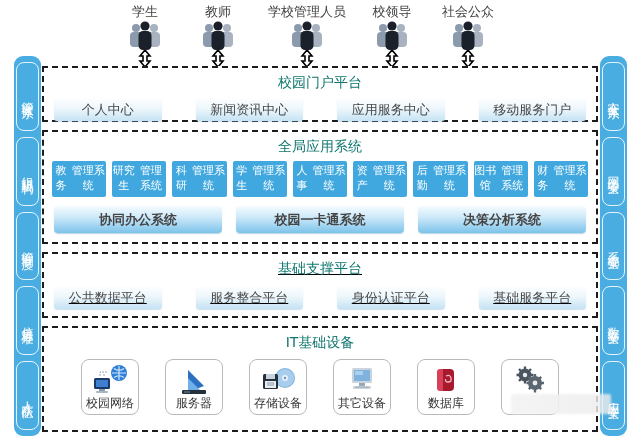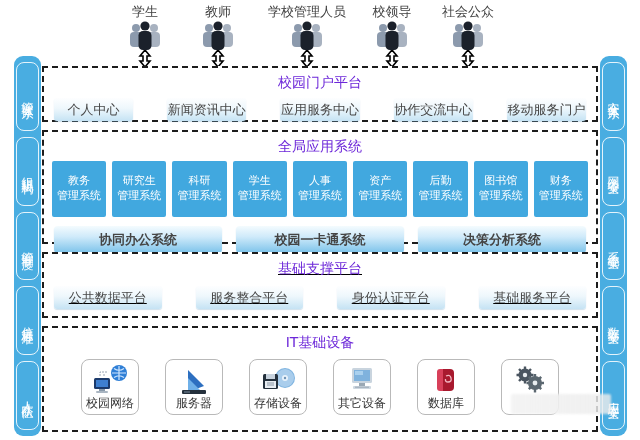--- a/index.html
+++ b/index.html
@@ -19,33 +19,33 @@
   .vbar-seg{flex:1;margin:3px 2px;border:1px solid rgba(255,255,255,.85);border-radius:8px;
             display:flex;align-items:center;justify-content:center;
             writing-mode:vertical-rl;text-orientation:upright;
             color:#fff;font-size:12px;letter-spacing:2px;line-height:1;}
   #left-bar{left:14px;}
   #right-bar{right:13px;}
 
   
   .section{position:absolute;left:42px;width:556px;border:2px dashed #1c1c1c;
            box-sizing:border-box;background:#fff;}
-  .sec-title{text-align:center;color:#6d28d9;font-size:14px;margin-top:6px;white-space:nowrap;}
+  .sec-title{text-align:center;color:#0f766e;font-size:14px;margin-top:6px;white-space:nowrap;}
 
   
   .btn-row{display:flex;gap:34px;padding:6px 10px 0 10px;}
   .lite-btn{flex:1;height:23px;border-radius:3px;text-align:center;line-height:23px;
             font-size:13px;color:#474747;white-space:nowrap;overflow:hidden;
             background:linear-gradient(to bottom,#fdfeff 0%,#eef7fc 45%,#c5e3f4 100%);
             box-shadow:0 1px 1px rgba(120,170,200,.35);}
 
   
   .sys-row{display:flex;gap:6px;padding:5px 8px 0 8px;}
-  .sys-box{flex:1;height:56px;border-radius:2px;background:#41a8df;color:#fff;
-           display:flex;flex-direction:column;align-items:center;justify-content:center;
+  .sys-box{flex:1;height:36px;border-radius:2px;background:#41a8df;color:#fff;
+           display:flex;flex-direction:row;align-items:center;justify-content:center;
            font-size:11px;line-height:1.35;text-align:center;}
 
   
   .wide-row{display:flex;gap:14px;padding:9px 10px 0 10px;font-weight:bold;}
   .wide-btn{flex:1;height:27px;border-radius:4px;text-align:center;line-height:27px;
             font-size:13px;color:#454545;
             background:linear-gradient(to bottom,#f4fbfe 0%,#cfeafa 40%,#7cc3ea 100%);
             box-shadow:0 1px 1px rgba(90,150,190,.4);}
 
   
@@ -181,21 +181,20 @@
     <div class="vbar-seg">数据安全</div>
     <div class="vbar-seg">应用安全</div>
   </div>
 
   <div class="section" style="top:66px;height:56px;">
     <div class="sec-title">校园门户平台</div>
     <div class="btn-row">
       <div class="lite-btn">个人中心</div>
       <div class="lite-btn">新闻资讯中心</div>
       <div class="lite-btn">应用服务中心</div>
-      <div class="lite-btn">协作交流中心</div>
       <div class="lite-btn">移动服务门户</div>
     </div>
   </div>
 
   <div class="section" style="top:130px;height:114px;">
     <div class="sec-title">全局应用系统</div>
     <div class="sys-row">
       <div class="sys-box">
         <span>教务</span>
           <span>管理系统</span>

